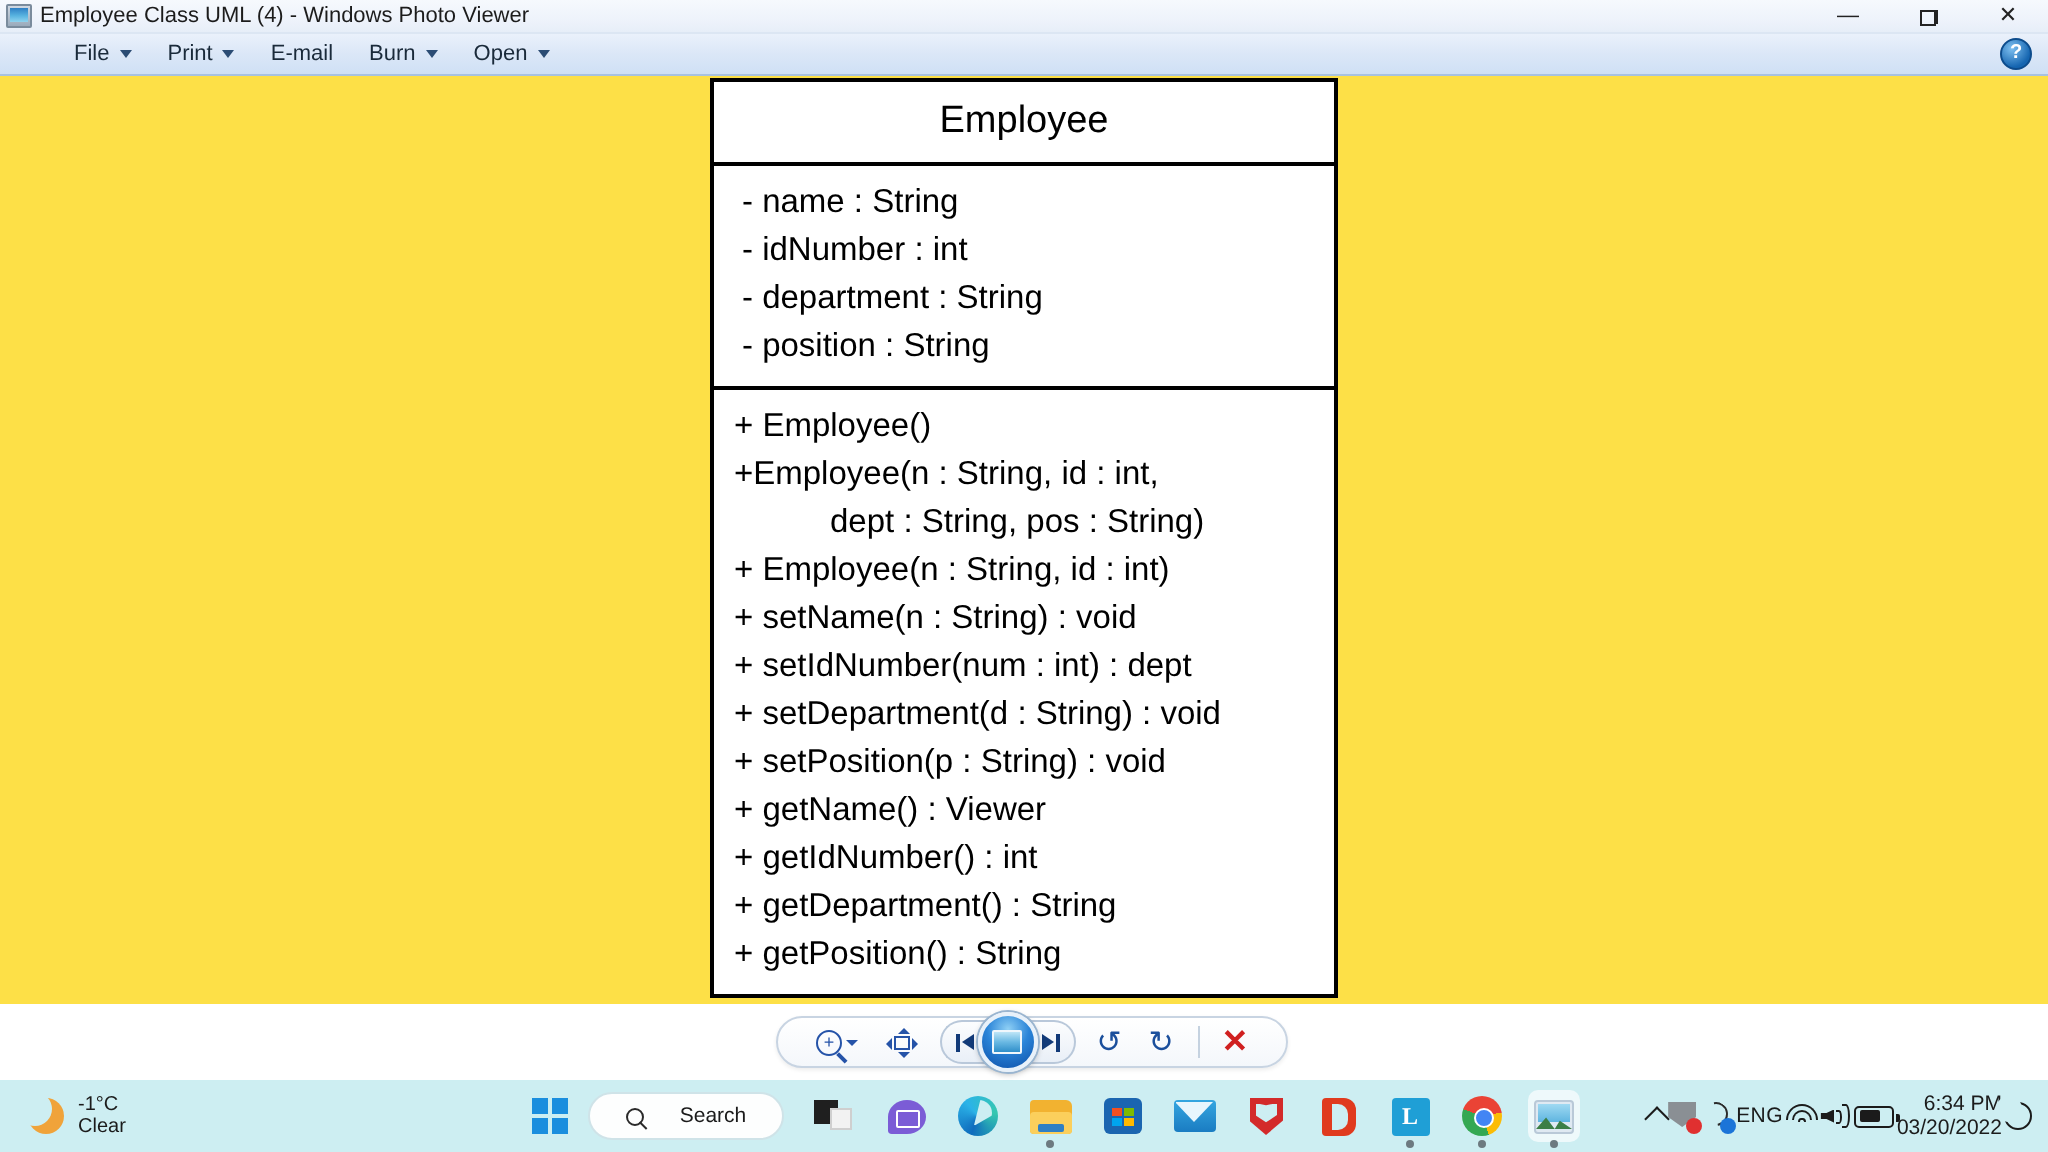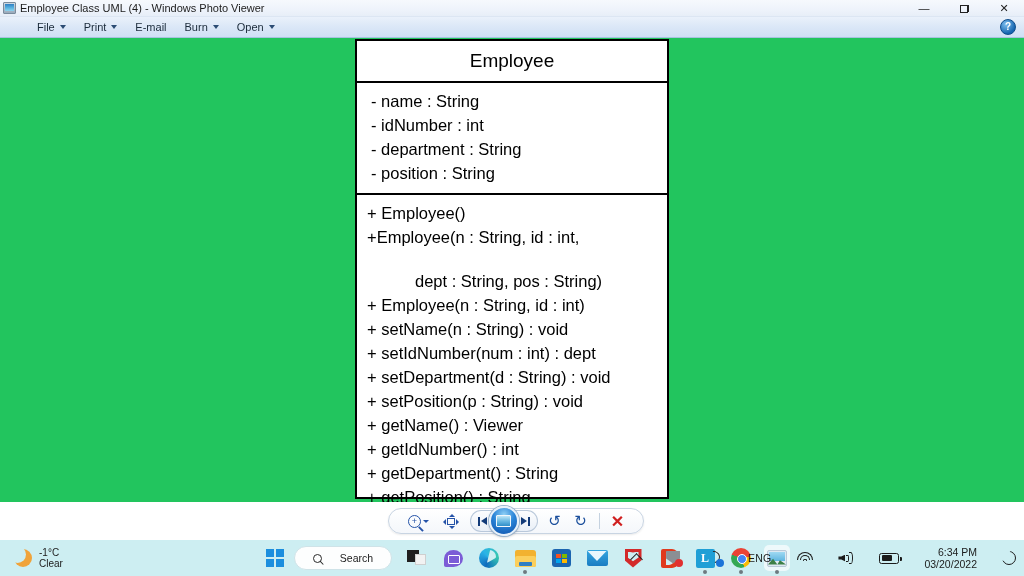--- a/index.html
+++ b/index.html
@@ -80,21 +80,21 @@
     background: radial-gradient(circle at 35% 30%, #7fc0f0, #1565b0 70%);
     border: 1px solid #0d4c8c;
     color: #fff; font-size: 10px; font-weight: bold;
     display: flex; align-items: center; justify-content: center;
     line-height: 1;
   }
 
   
   .canvas {
     position: absolute; left: 0; top: 38px; width: 1024px; height: 464px;
-    background: #22c55e;
+    background: #fde047;
   }
 
   
   .uml {
     position: absolute; left: 355px; top: 1px;
     width: 314px; height: 460px;
     background: #ffffff;
     border: 2px solid #000;
     display: flex; flex-direction: column;
     color: #000;
@@ -108,21 +108,21 @@
   .uml-attrs {
     flex: none; padding: 6px 0 8px 14px;
     border-bottom: 2px solid #000;
   }
   .uml-methods {
     flex: 1; padding: 6px 0 4px 10px;
   }
   .uml-line {
     font-size: 16.5px; line-height: 24px; white-space: pre; color: #000;
   }
-  .uml-line.indent { padding-left: 48px; margin-top: 20px; }
+  .uml-line.indent { padding-left: 48px; }
 
   
   .toolbar-strip {
     position: absolute; left: 0; top: 502px; width: 1024px; height: 38px;
     background: #ffffff;
   }
   .toolbar {
     position: absolute; left: 388px; top: 6px;
     width: 256px; height: 26px;
     background: linear-gradient(to bottom, #ffffff 0%, #f4f7fb 100%);
@@ -306,21 +306,21 @@
     background: conic-gradient(from -40deg, #ea4335 0deg 120deg, #fbbc05 120deg 200deg, #34a853 200deg 330deg, #ea4335 330deg); position: relative; }
   .ic-chrome::after { content: ""; position: absolute; left: 6px; top: 6px; width: 8px; height: 8px; border-radius: 50%; background: #4285f4; border: 1.5px solid #fff; }
 
   .ic-photo { width: 20px; height: 17px; background: #dfe9f2; border: 1px solid #b9c9d8; border-radius: 2px; position: relative; overflow: hidden; }
   .ic-photo .sky { position: absolute; left: 1px; top: 1px; right: 1px; height: 9px; background: linear-gradient(to bottom, #9fd9f2, #5fb5e0); }
   .ic-photo .hill { position: absolute; left: 0; bottom: 1px; width: 100%; height: 8px; background: #3c7f46; clip-path: polygon(0 100%, 28% 28%, 52% 100%, 66% 48%, 100% 100%); }
 
   
   .tray {
     position: absolute; right: 8px; top: 0; height: 36px;
-    display: flex; align-items: center; gap: 25px;
+    display: flex; align-items: center; gap: 1px;
   }
   .tray-ic { display: flex; align-items: center; justify-content: center; color: #1b1b1b; }
   .chev { width: 9px; height: 9px; border-left: 1.4px solid #1b1b1b; border-top: 1.4px solid #1b1b1b; transform: rotate(45deg); margin-top: 3px; }
 
   .ic-mc-small { width: 16px; height: 15px; position: relative; }
   .ic-mc-small .sh { position: absolute; left: 0; top: 0; width: 14px; height: 13px; background: #8a8f94;
     clip-path: polygon(50% 0, 100% 0, 100% 62%, 50% 100%, 0 62%, 0 0); }
   .ic-mc-small .badge { position: absolute; right: -1px; bottom: -1px; width: 8px; height: 8px; border-radius: 50%; background: #e03030;
     color: #fff; font-size: 6px; display: flex; align-items: center; justify-content: center; line-height: 1; }
 

